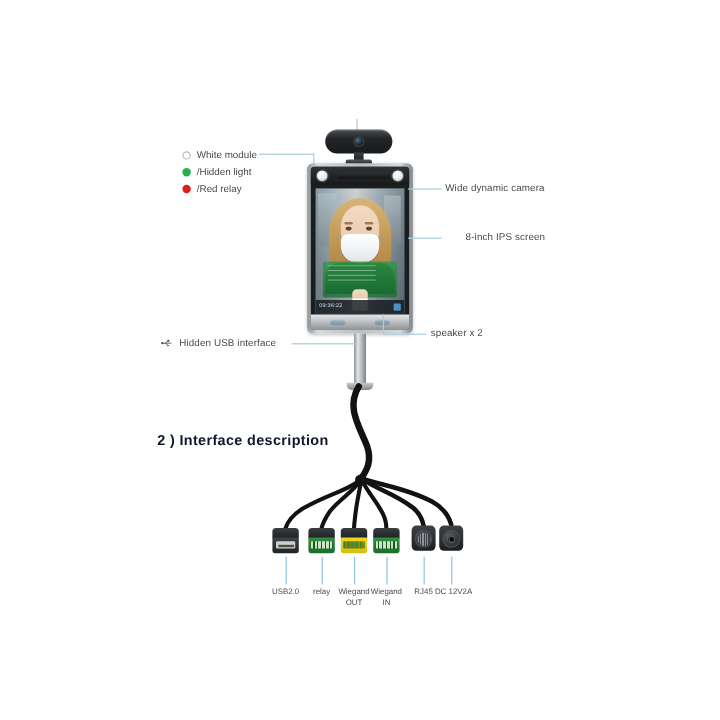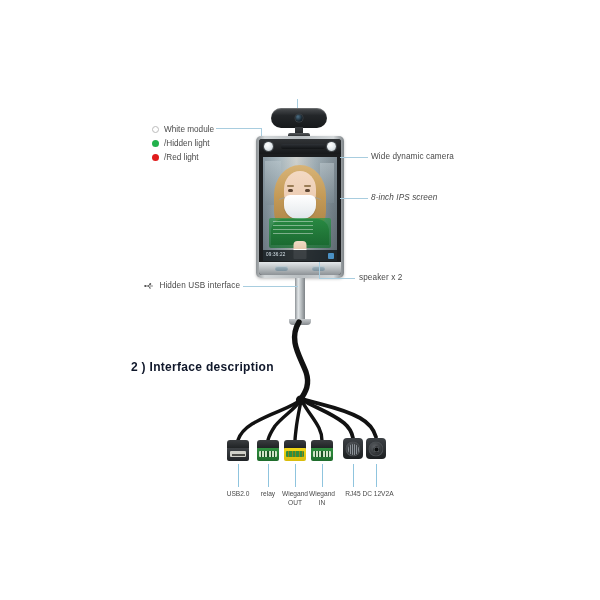--- a/index.html
+++ b/index.html
@@ -401,21 +401,21 @@
     <div class="legend-row">
       <span class="dot dot-white"></span>
       <span class="legend-txt">White module</span>
     </div>
     <div class="legend-row">
       <span class="dot dot-green"></span>
       <span class="legend-txt">/Hidden light</span>
     </div>
     <div class="legend-row">
       <span class="dot dot-red"></span>
-      <span class="legend-txt">/Red light</span>
+      <span class="legend-txt">/Red relay</span>
     </div>
   </div>
 
   <div class="leader leader-h" style="left:216px; top:128px; width:46px;"></div>
   <div class="leader leader-v" style="left:261px; top:128px; height:17px;"></div>
 
   <div id="device">
 
     <div class="ir-module">
       <div class="ir-lens"></div>
@@ -459,27 +459,27 @@
     </div>
 
     <div class="pole"></div>
     <div class="pole-base"></div>
   </div>
 
   <div class="leader leader-h" style="left:340px; top:157px; width:28px;"></div>
   <div class="lbl" style="left:371px; top:152px;">Wide dynamic camera</div>
 
   <div class="leader leader-h" style="left:340px; top:198px; width:28px;"></div>
-  <div class="lbl" style="left:371px; top:193px;font-style:italic;">8-inch IPS screen</div>
+  <div class="lbl" style="left:388px; top:193px;">8-inch IPS screen</div>
 
   <div class="leader leader-v" style="left:319px; top:262px; height:17px;"></div>
   <div class="leader leader-h" style="left:319px; top:278px; width:36px;"></div>
   <div class="lbl" style="left:359px; top:273px;">speaker x 2</div>
 
-  <div class="lbl" style="left:144px; top:281px;">
+  <div class="lbl" style="left:134px; top:281px;">
     <svg class="usb-ico" width="10" height="8" viewBox="0 0 20 16">
       <g stroke="#4a4a4a" stroke-width="1.4" fill="none" stroke-linecap="round">
         <line x1="2" y1="8" x2="17" y2="8"></line>
         <line x1="8" y1="8" x2="12" y2="4"></line>
         <line x1="8" y1="8" x2="12" y2="12"></line>
       </g>
       <circle cx="2.6" cy="8" r="1.9" fill="#4a4a4a"></circle>
       <rect x="11" y="2.4" width="3.2" height="3.2" fill="#4a4a4a"></rect>
       <polygon points="11,10.4 14.4,12 11,13.6" fill="#4a4a4a"></polygon>
     </svg>

